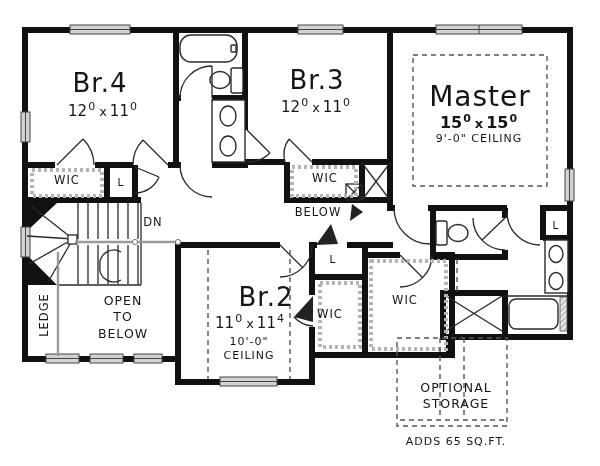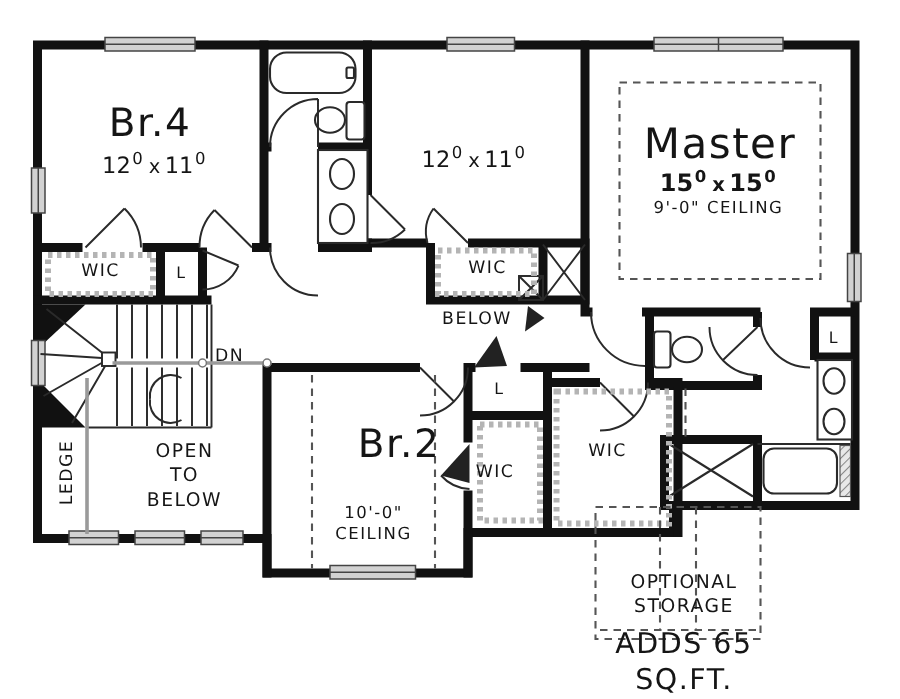--- a/index.html
+++ b/index.html
@@ -11,21 +11,21 @@
   .room-name{font-size:26px;letter-spacing:1px;}
   .room-name.master{font-size:28px;}
   .dims{font-size:15px;letter-spacing:0;}
   .dims .sup{font-size:11px;vertical-align:6px;margin:0 1px;}
   .dims .sep{margin:0 3px;font-size:13px;}
   .dims.master-dims{font-size:16px;font-weight:bold;}
   .ceil{font-size:11px;letter-spacing:1px;}
   .small{font-size:11.5px;letter-spacing:1px;}
   .tiny{font-size:10.5px;}
   .multi{font-size:12.5px;line-height:1.3;}
-  .note{font-size:19px;letter-spacing:1px;text-align:center;}
+  .note{font-size:11px;letter-spacing:1px;text-align:center;}
   .rot{transform:translate(-50%,-50%) rotate(-90deg);}
 </style>
 </head>
 <body>
 
 <div id="plan-wrap">
 
   <svg id="plan-svg" width="600" height="466" viewBox="0 0 600 466">
 
     <g stroke="#111" stroke-width="6" fill="none" stroke-linecap="butt">
@@ -169,39 +169,41 @@
       <pattern id="hatch" width="4" height="4" patternTransform="rotate(45)" patternUnits="userSpaceOnUse">
         <rect width="4" height="4" fill="#e8e8e8"></rect>
         <line x1="0" y1="0" x2="0" y2="4" stroke="#888" stroke-width="1.4"></line>
       </pattern>
     </defs>
   </svg>
 
   <div class="lbl room-name" style="left:100px;top:83px">Br.4</div>
   <div class="lbl dims" style="left:103px;top:110px"><span>12</span><span class="sup">0</span><span class="sep">x</span><span>11</span><span class="sup">0</span></div>
 
+  <div class="lbl room-name" style="left:317px;top:80px">Br.3</div>
   <div class="lbl dims" style="left:316px;top:106px"><span>12</span><span class="sup">0</span><span class="sep">x</span><span>11</span><span class="sup">0</span></div>
 
   <div class="lbl room-name master" style="left:480px;top:96px">Master</div>
   <div class="lbl dims master-dims" style="left:479px;top:122px"><span>15</span><span class="sup">0</span><span class="sep">x</span><span>15</span><span class="sup">0</span></div>
   <div class="lbl ceil" style="left:479px;top:139px">9'-0" CEILING</div>
 
   <div class="lbl room-name" style="left:266px;top:297px">Br.2</div>
+  <div class="lbl dims" style="left:250px;top:322px"><span>11</span><span class="sup">0</span><span class="sep">x</span><span>11</span><span class="sup">4</span></div>
   <div class="lbl ceil" style="left:249px;top:349px">10'-0"
 CEILING</div>
 
   <div class="lbl small" style="left:67px;top:180px">WIC</div>
   <div class="lbl small" style="left:325px;top:178px">WIC</div>
   <div class="lbl small" style="left:330px;top:314px">WIC</div>
   <div class="lbl small" style="left:405px;top:300px">WIC</div>
   <div class="lbl tiny" style="left:121px;top:183px">L</div>
   <div class="lbl tiny" style="left:333px;top:260px">L</div>
   <div class="lbl tiny" style="left:556px;top:226px">L</div>
 
-  <div class="lbl small" style="left:153px;top:237px">DN</div>
+  <div class="lbl small" style="left:153px;top:222px">DN</div>
   <div class="lbl small" style="left:318px;top:212px">BELOW</div>
   <div class="lbl small rot" style="left:44px;top:315px">LEDGE</div>
   <div class="lbl multi" style="left:123px;top:317px">OPEN
 TO
 BELOW</div>
   <div class="lbl multi" style="left:456px;top:396px">OPTIONAL
 STORAGE</div>
   <div class="lbl note" style="left:456px;top:442px">ADDS 65 SQ.FT.</div>
 
 </div>

